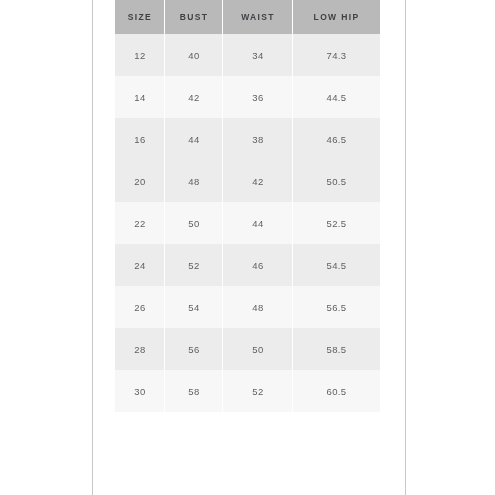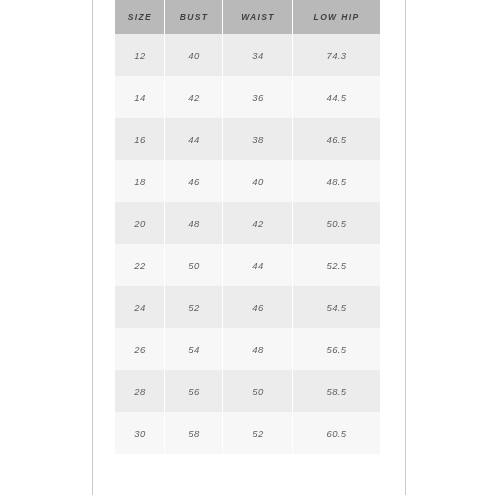--- a/index.html
+++ b/index.html
@@ -13,21 +13,20 @@
     background: #ffffff;
     font-family: "Liberation Sans", sans-serif;
     -webkit-font-smoothing: antialiased;
   }
 
   .page {
     position: relative;
     width: 495px;
     height: 495px;
     background: #ffffff;
-    font-style: italic;
   }
 
   
   .page-rule {
     position: absolute;
     top: 0;
     bottom: 0;
     width: 1px;
     background: #c9c9c9;
   }
@@ -121,26 +120,20 @@
         <td>42</td>
         <td>36</td>
         <td>44.5</td>
       </tr>
       <tr class="row-dark">
         <td>16</td>
         <td>44</td>
         <td>38</td>
         <td>46.5</td>
       </tr>
-      <tr class="row-light">
-        <td>18</td>
-        <td>46</td>
-        <td>40</td>
-        <td>48.5</td>
-      </tr>
       <tr class="row-dark">
         <td>20</td>
         <td>48</td>
         <td>42</td>
         <td>50.5</td>
       </tr>
       <tr class="row-light">
         <td>22</td>
         <td>50</td>
         <td>44</td>

